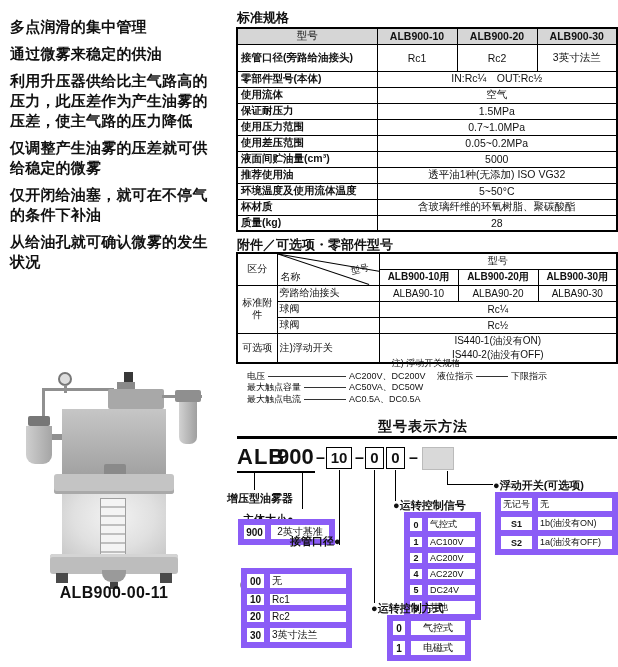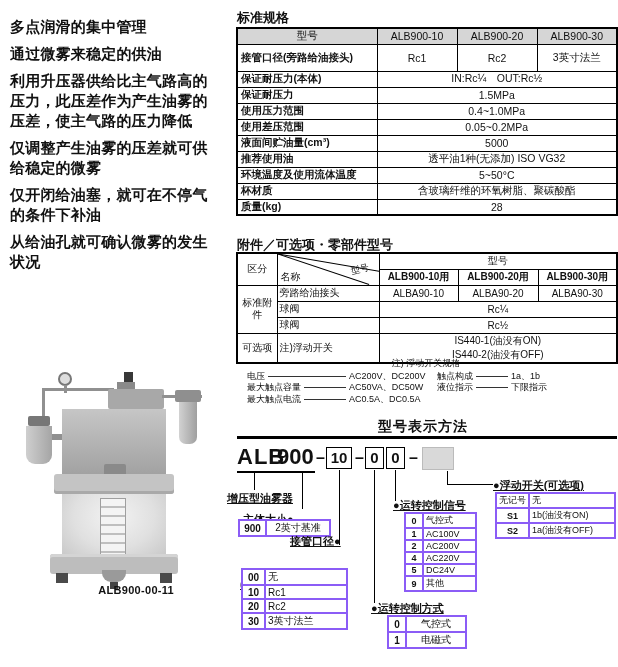--- a/index.html
+++ b/index.html
@@ -13,21 +13,21 @@
   .features p { margin:0 0 7px 0; }
 
   
   .sec-title { position:absolute; font-size:13px; font-weight:bold; white-space:nowrap; }
 
   
   table { border-collapse:collapse; }
   .spec { position:absolute; left:236px; top:27px; width:380px;
           font-size:10.5px; border:2px solid #000; table-layout:fixed; }
   .spec th, .spec td { border:1px solid #000; padding:0 3px; text-align:center; height:16px; overflow:hidden; }
-  .spec thead th { background:#d6d6d6; font-weight:normal; }
+  .spec thead th { background:#d6d6d6; font-weight:bold; }
   .spec thead th.mhead { font-weight:normal; }
   .spec td.lbl { text-align:left; font-weight:bold; }
   .spec tr.tall td { height:27px; }
 
   
   .acc { position:absolute; left:236px; top:252px; width:380px;
          font-size:10px; border:2px solid #000; table-layout:fixed; }
   .acc th, .acc td { border:1px solid #000; padding:0 2px; text-align:center; height:16px; overflow:hidden; }
   .acc .corner { position:relative; padding:0; }
   .acc .corner svg { position:absolute; inset:0; width:100%; height:100%; }
@@ -57,33 +57,33 @@
   .md .mrule { position:absolute; left:11px; top:18px; width:380px; border-top:3px solid #000; }
   .md .code { position:absolute; font-weight:bold; }
   .md .alb { left:11px; top:26px; font-size:22px; border-bottom:2px solid #000; padding:0 1px 1px 0; letter-spacing:1px; }
   .md .nine { left:50px; top:26px; font-size:22px; border-bottom:2px solid #000; padding:0 1px 1px 1px; }
   .md .dash { position:absolute; top:31px; font-size:16px; font-weight:bold; }
   .md .box { position:absolute; top:29px; height:22px; border:1px solid #000; background:#fff;
              font-size:15px; font-weight:bold; text-align:center; line-height:20px; }
   .md .blank { position:absolute; top:29px; height:23px; background:#d9d9d9; border:1px solid #bbb; }
   .vline { position:absolute; width:1px; background:#000; }
   .hline { position:absolute; height:1px; background:#000; }
-  .md .lab { position:absolute; font-size:11px; font-weight:600; white-space:nowrap;text-decoration:underline; }
+  .md .lab { position:absolute; font-size:11px; font-weight:600; white-space:nowrap; }
   .mini { position:absolute; font-size:10px; border:1px solid #000; table-layout:fixed; background:#fff; }
-  .mini td { border:2px solid #8b5cf6; padding:0 2px; height:14px; overflow:hidden; white-space:nowrap; }
+  .mini td { border:6px solid #8b5cf6; padding:0 2px; height:14px; overflow:hidden; white-space:nowrap; }
   .mini td.cd { font-weight:bold; text-align:center; }
   .mini.sig td, .mini.flt td { height:12px; font-size:9px; }
   .mini.flt { font-size:8.5px; }
   .mini td.ctr { text-align:center; }
 
   
   .fig { position:absolute; left:18px; top:372px; width:190px; height:236px; }
   .fig div { position:absolute; }
-  .caption { position:absolute; left:36px; top:212px; width:120px; text-align:right;
-             font-size:11px; font-weight:bold; letter-spacing:0.3px; }
+  .caption { position:absolute; left:36px; top:212px; width:120px; text-align:center;
+             font-size:16px; font-weight:bold; letter-spacing:0.3px; }
   .g1 { background:#909090; }
   .g2 { background:#a8a8a8; }
 </style>
 </head>
 <body>
 
 <div class="canvas">
 
   <div class="features">
     <p>多点润滑的集中管理</p>
@@ -138,30 +138,34 @@
       </tr>
     </thead>
     <tbody>
       <tr class="tall">
         <td class="lbl">接管口径(旁路给油接头)</td>
         <td>Rc1</td>
         <td>Rc2</td>
         <td>3英寸法兰</td>
       </tr>
       <tr>
-          <td class="lbl">保证耐压力(本体)</td>
+          <td class="lbl">零部件型号(本体)</td>
           <td colspan="3">IN:Rc¼　OUT:Rc½</td>
+        </tr>
+      <tr>
+          <td class="lbl">使用流体</td>
+          <td colspan="3">空气</td>
         </tr>
       <tr>
           <td class="lbl">保证耐压力</td>
           <td colspan="3">1.5MPa</td>
         </tr>
       <tr>
           <td class="lbl">使用压力范围</td>
-          <td colspan="3">0.4~1.0MPa</td>
+          <td colspan="3">0.7~1.0MPa</td>
         </tr>
       <tr>
           <td class="lbl">使用差压范围</td>
           <td colspan="3">0.05~0.2MPa</td>
         </tr>
       <tr>
           <td class="lbl">液面间贮油量(cm³)</td>
           <td colspan="3">5000</td>
         </tr>
       <tr>
@@ -258,27 +262,20 @@
           <span class="head">
               <span class="lab">最大触点电流</span>
               <span class="rule"></span>
             </span>
           <span class="val">AC0.5A、DC0.5A</span>
         </div>
       </div>
       <div class="col-r">
         <div class="nl">
           <span class="head">
-              <span class="lab">触点构成</span>
-              <span class="rule"></span>
-            </span>
-          <span class="val">1a、1b</span>
-        </div>
-        <div class="nl">
-          <span class="head">
               <span class="lab">液位指示</span>
               <span class="rule"></span>
             </span>
           <span class="val">下限指示</span>
         </div>
       </div>
     </div>
   </div>
 
   <div class="md">

